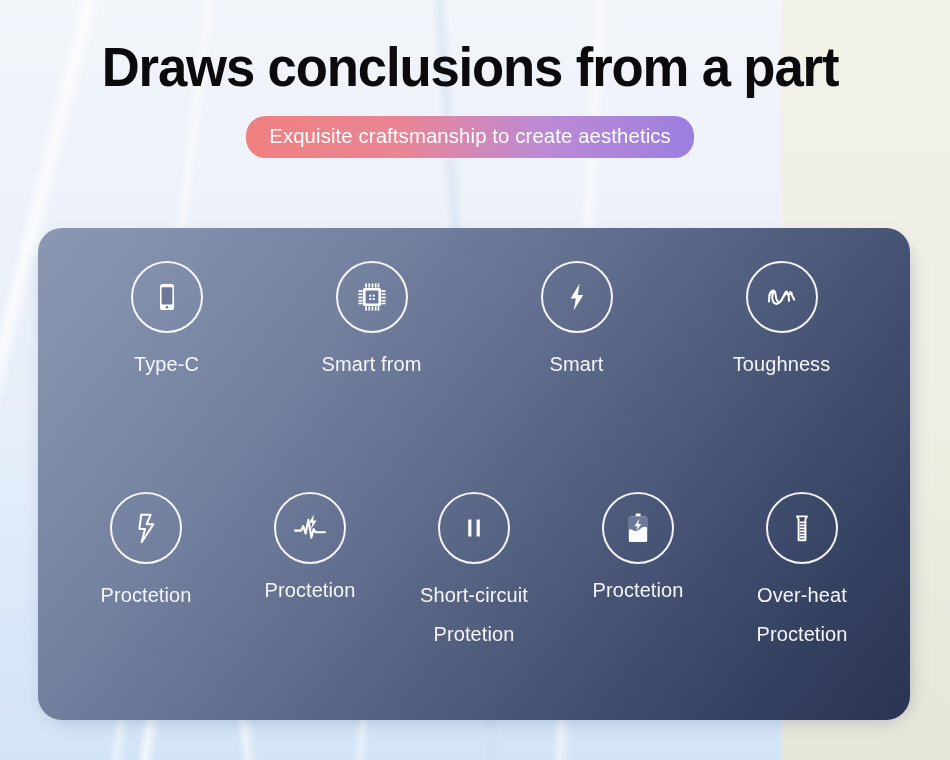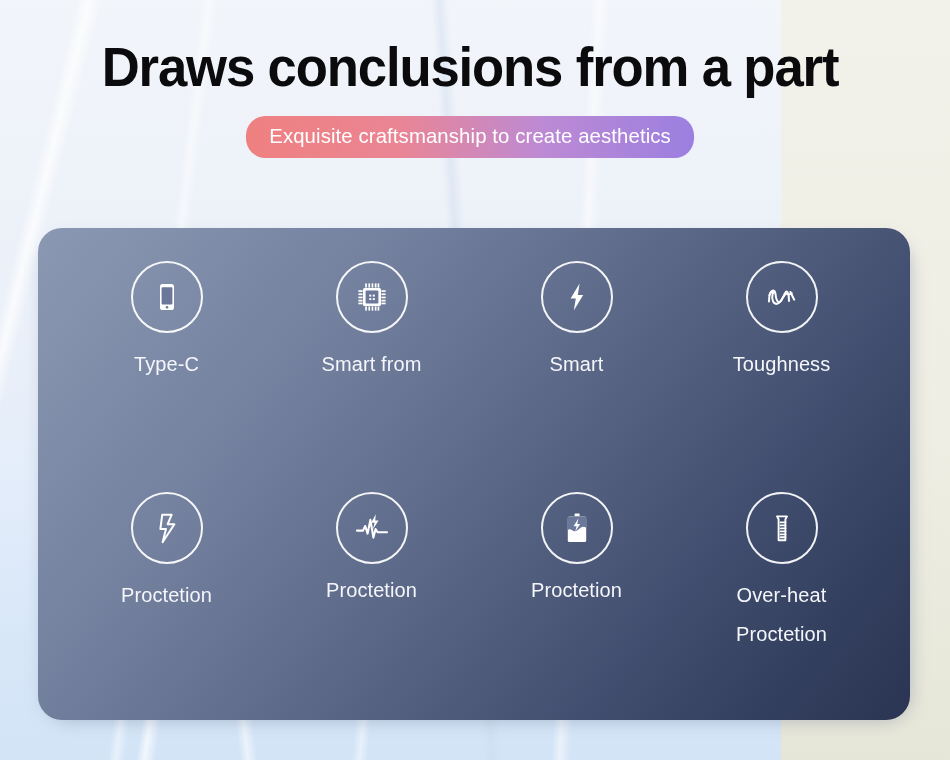--- a/index.html
+++ b/index.html
@@ -302,20 +302,30 @@
         <div class="feature">
           <div class="icon-circle">
             <svg width="44" height="44" viewBox="0 0 44 44">
               <path d="M7 24.6 L13.0 24.6 L15.2 20.0 L17.6 27.6 L20.4 13.8 L23.4 31.6 L25.6 23.0 L27.6 26.2 L37 26.2" fill="none" stroke="#fff" stroke-width="2.1" stroke-linejoin="round" stroke-linecap="round"></path>
               <path d="M25.8 8.2 L21.2 16.8 L24.6 16.8 L22.8 23.4 L28.6 14.6 L25.2 14.6 Z" fill="#fff"></path>
             </svg>
           </div>
           <div class="feature-label-2">Proctetion</div>
         </div>
 
+        <div class="feature">
+          <div class="icon-circle">
+            <svg width="40" height="40" viewBox="0 0 40 40">
+              <rect x="14.2" y="11.5" width="3.2" height="17" fill="#fff"></rect>
+              <rect x="22.6" y="11.5" width="3.2" height="17" fill="#fff"></rect>
+            </svg>
+          </div>
+          <div class="feature-label">Short-circuit</div>
+          <div class="feature-label-2">Protetion</div>
+        </div>
 
         <div class="feature">
           <div class="icon-circle">
             <svg width="40" height="40" viewBox="0 0 40 40">
               <rect x="17.6" y="5.6" width="5" height="2.6" rx=".6" ry=".6" fill="#fff"></rect>
               <path d="M12.4 8.4 L27.6 8.4 A1.6 1.6 0 0 1 29.2 10.0 L29.2 32.4 A1.6 1.6 0 0 1 27.6 34.0 L12.4 34.0 A1.6 1.6 0 0 1 10.8 32.4 L10.8 10.0 A1.6 1.6 0 0 1 12.4 8.4 Z" fill="#fff"></path>
               <path d="M10.8 22.0 C13.6 19.4 15.6 24.0 18.6 23.2 C21.8 22.3 24.8 16.6 29.2 19.8 L29.2 10.0 A1.6 1.6 0 0 0 27.6 8.4 L12.4 8.4 A1.6 1.6 0 0 0 10.8 10.0 Z" fill="#6b789a"></path>
               <path d="M21.4 10.6 L16.6 18.2 L19.6 18.2 L18.2 23.6 L23.2 16.0 L20.2 16.0 Z" fill="#fff"></path>
             </svg>
           </div>

